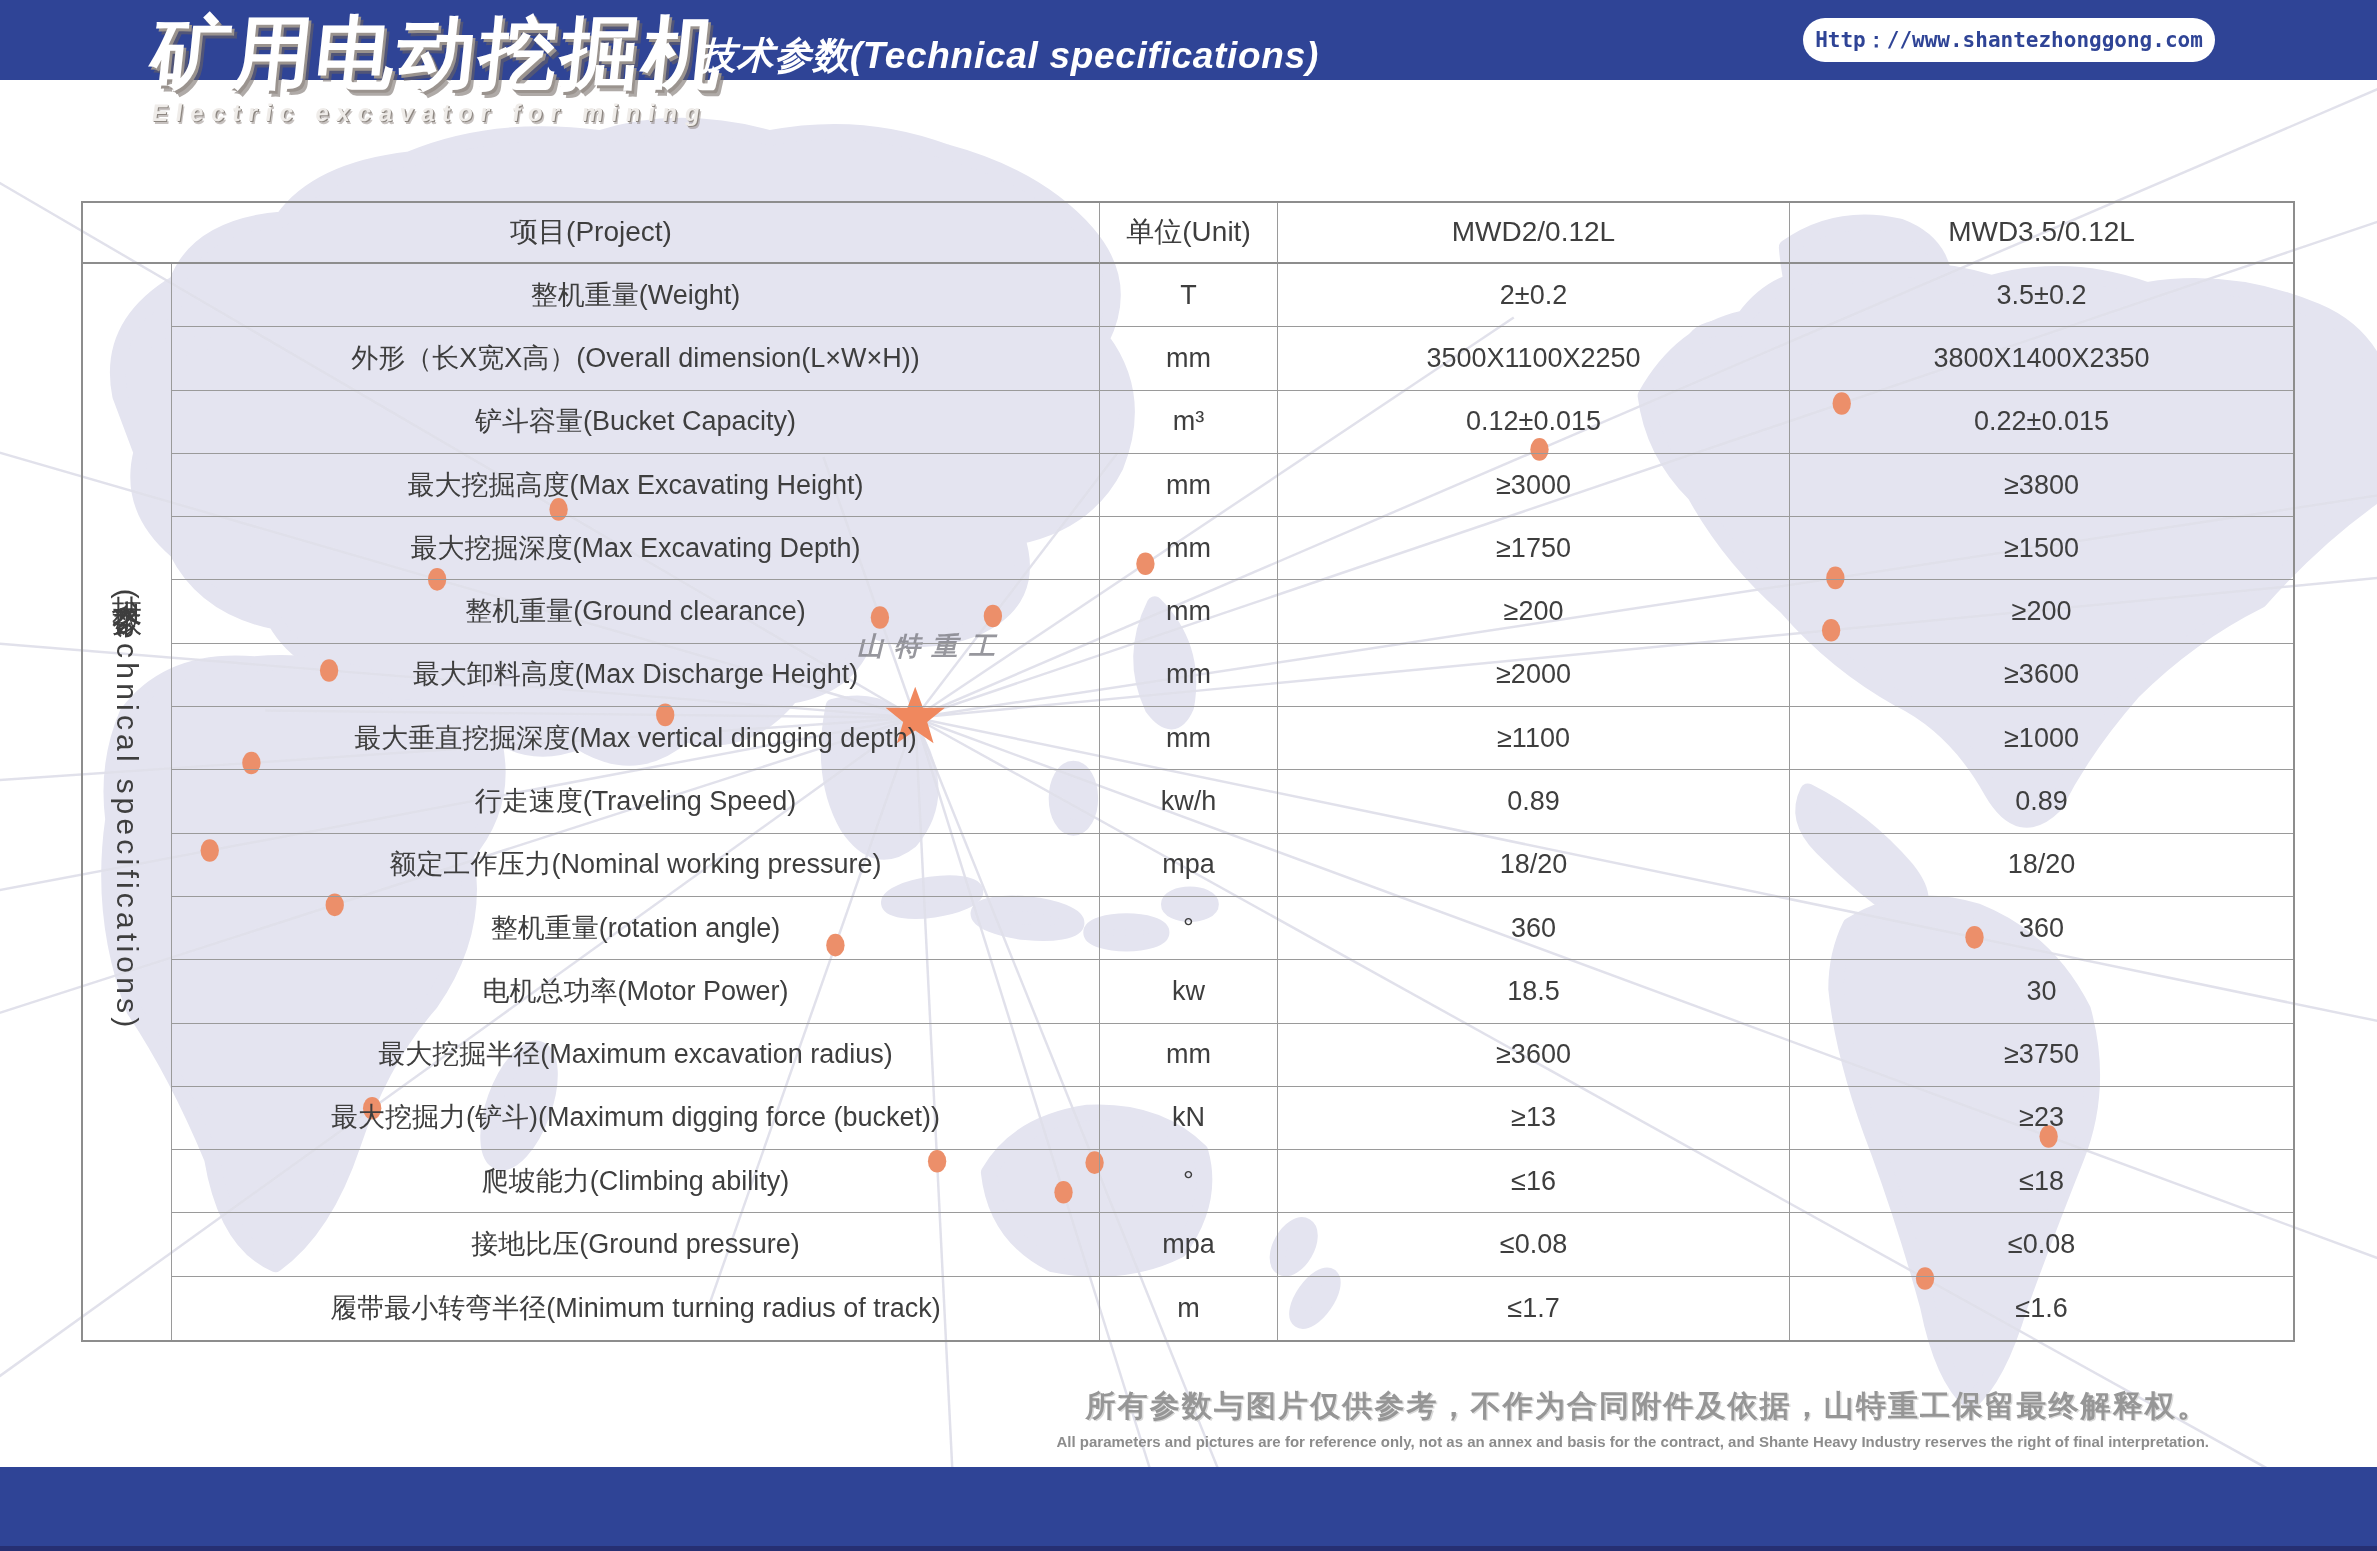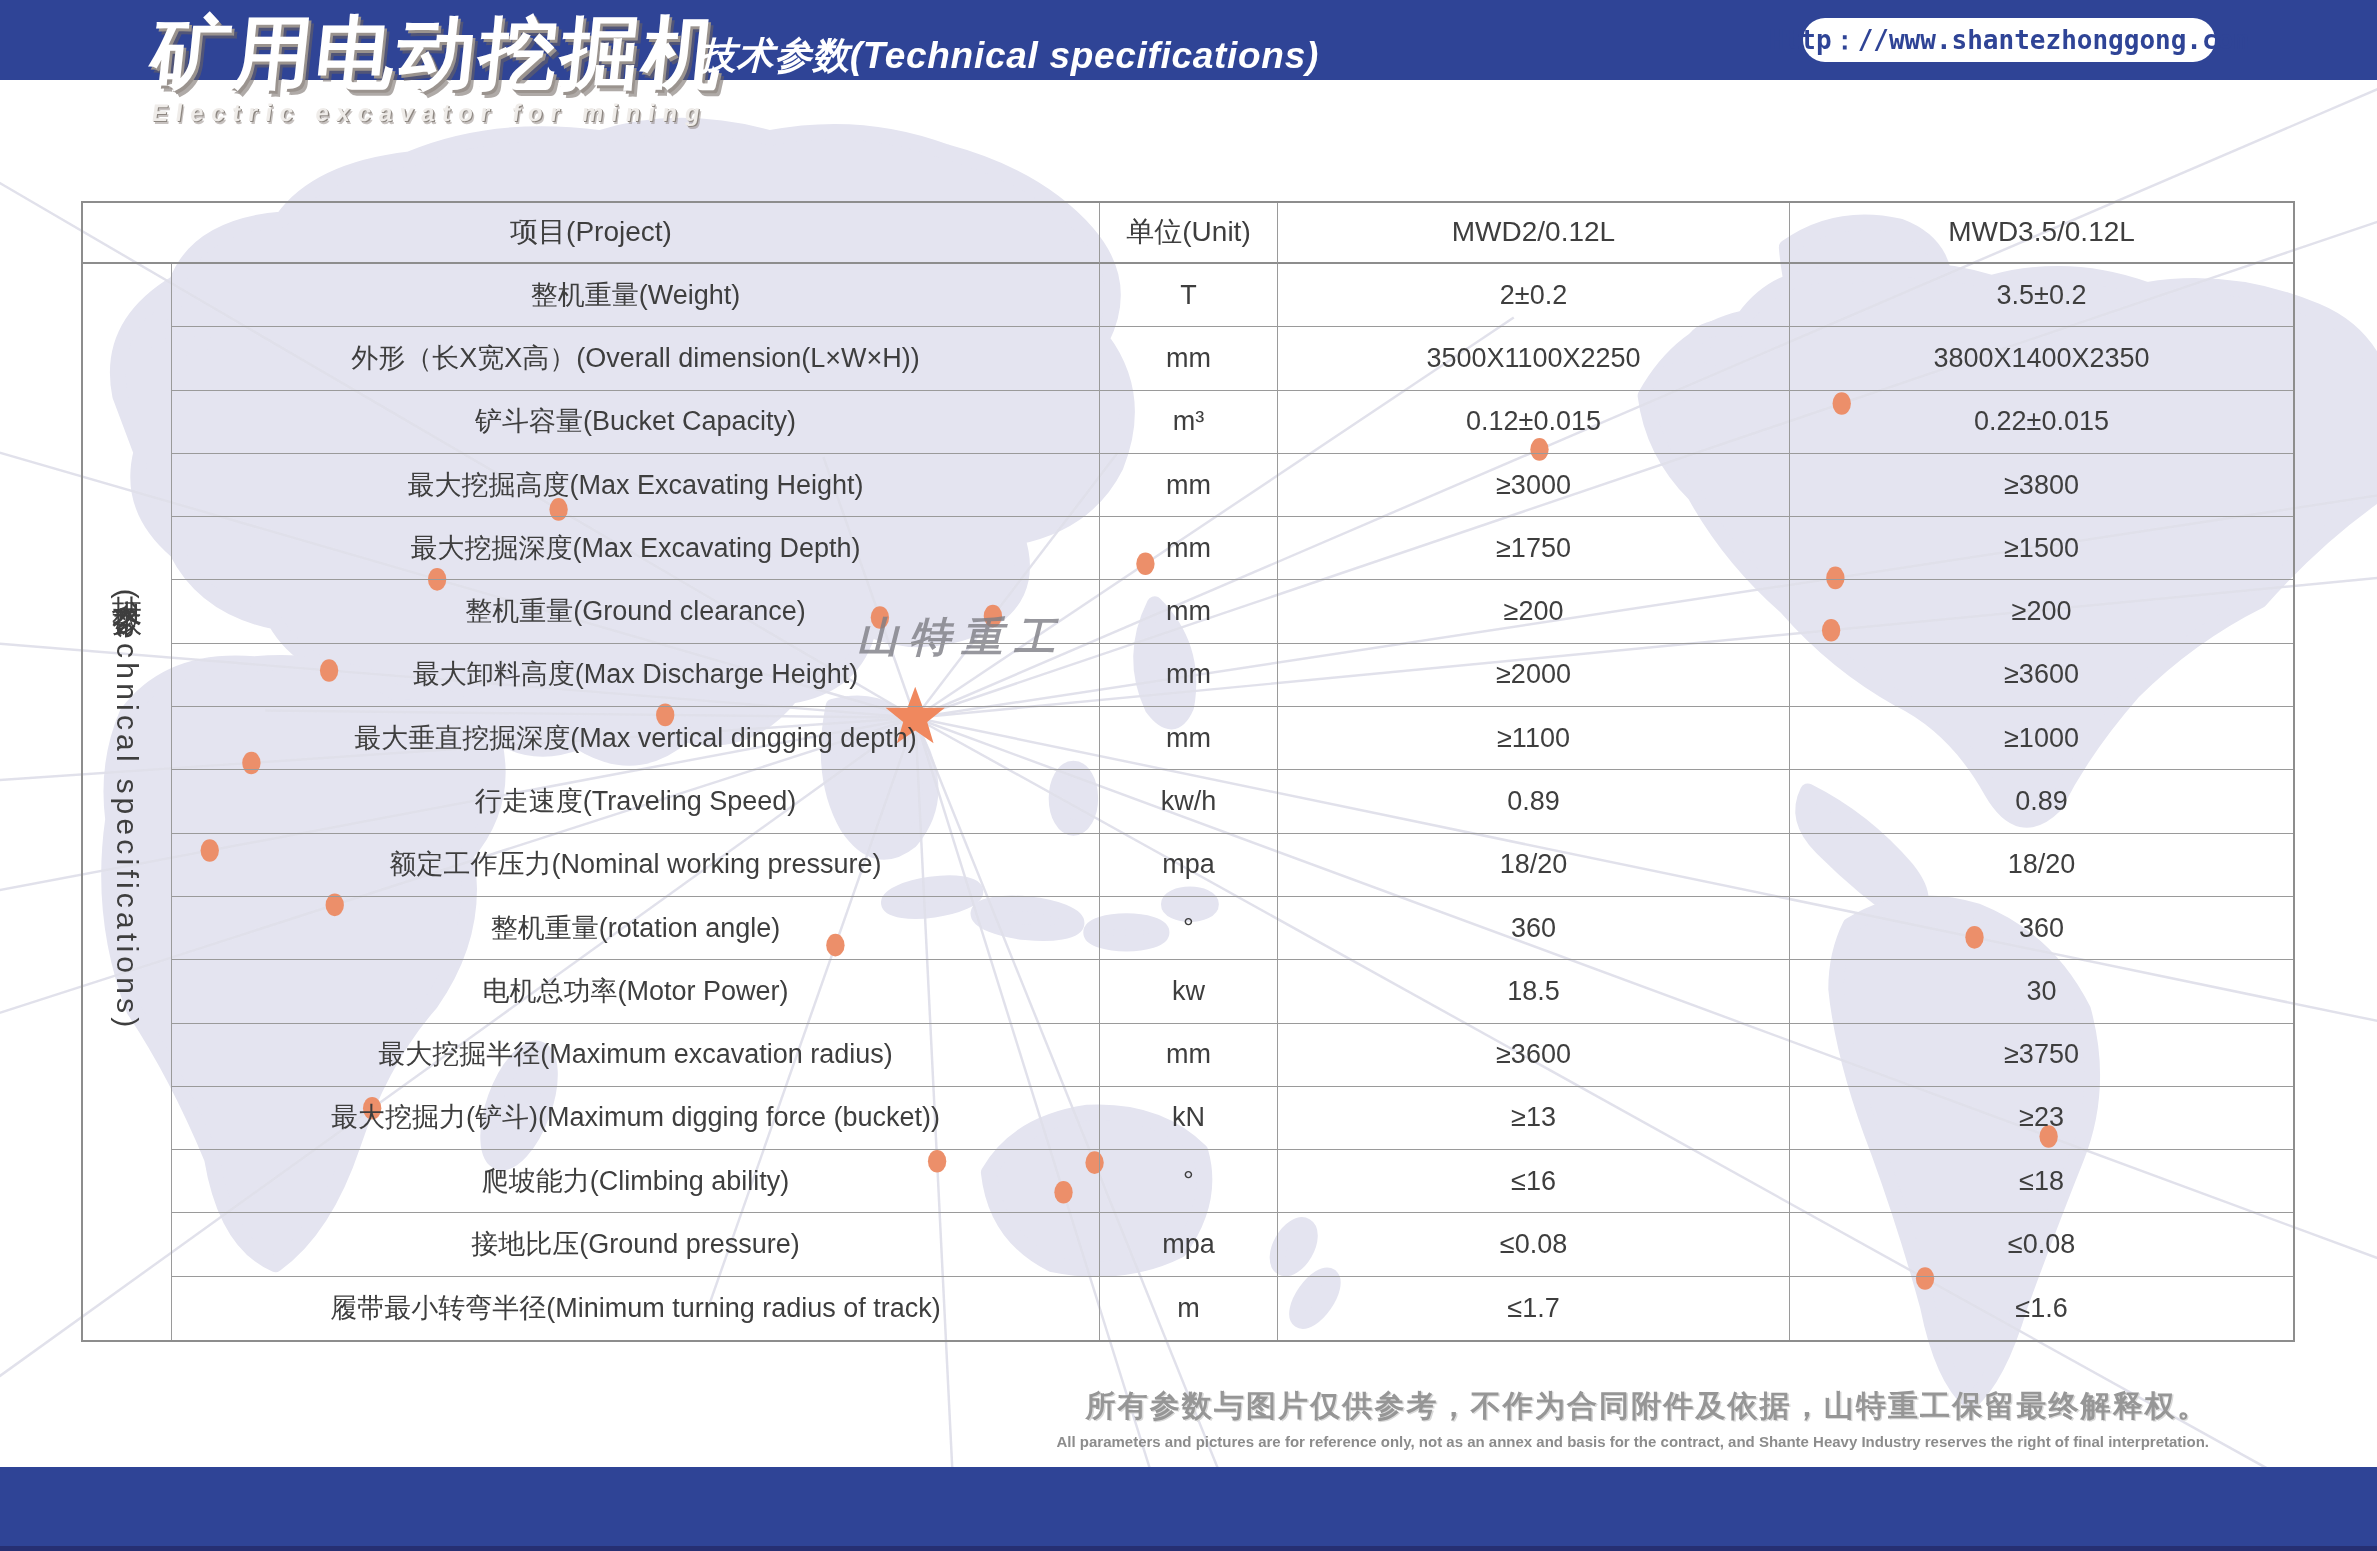--- a/index.html
+++ b/index.html
@@ -27,28 +27,28 @@
     position:absolute;left:699px;top:31px;z-index:6;
     font-size:37px;font-weight:bold;font-style:italic;color:#ffffff;
     letter-spacing:0.7px;white-space:nowrap;
   }
   .url-pill{
     position:absolute;left:1803px;top:18.4px;width:412px;height:44px;z-index:6;
     background:#ffffff;border-radius:22px;display:flex;align-items:center;justify-content:center;
   }
   .url-text{
     font-family:"DejaVu Sans Mono","Liberation Mono",monospace;
-    font-size:26px;font-weight:bold;color:#2F4496;white-space:nowrap;
+    font-size:21px;font-weight:bold;color:#2F4496;white-space:nowrap;
   }
   
   .map-layer{position:absolute;left:0;top:0;width:2377px;height:1552px;z-index:1;}
   .watermark{
-    position:absolute;left:857px;top:610px;z-index:2;
+    position:absolute;left:857px;top:629px;z-index:2;
     font-family:"DejaVu Serif","Liberation Serif",serif;font-style:italic;
-    font-size:41px;font-weight:bold;color:rgba(125,125,132,.8);letter-spacing:11.3px;white-space:nowrap;
+    font-size:26px;font-weight:bold;color:rgba(125,125,132,.8);letter-spacing:11.3px;white-space:nowrap;
   }
   
   .spec-table{
     position:absolute;left:81px;top:201px;width:2214px;height:1141px;z-index:3;
     box-sizing:border-box;border:2.1px solid #8d8d8d;
     display:grid;grid-template-columns:89px 928px 178px 512px 1fr;
     grid-template-rows:61px repeat(17,1fr);
     background:transparent;
   }
   .c{

